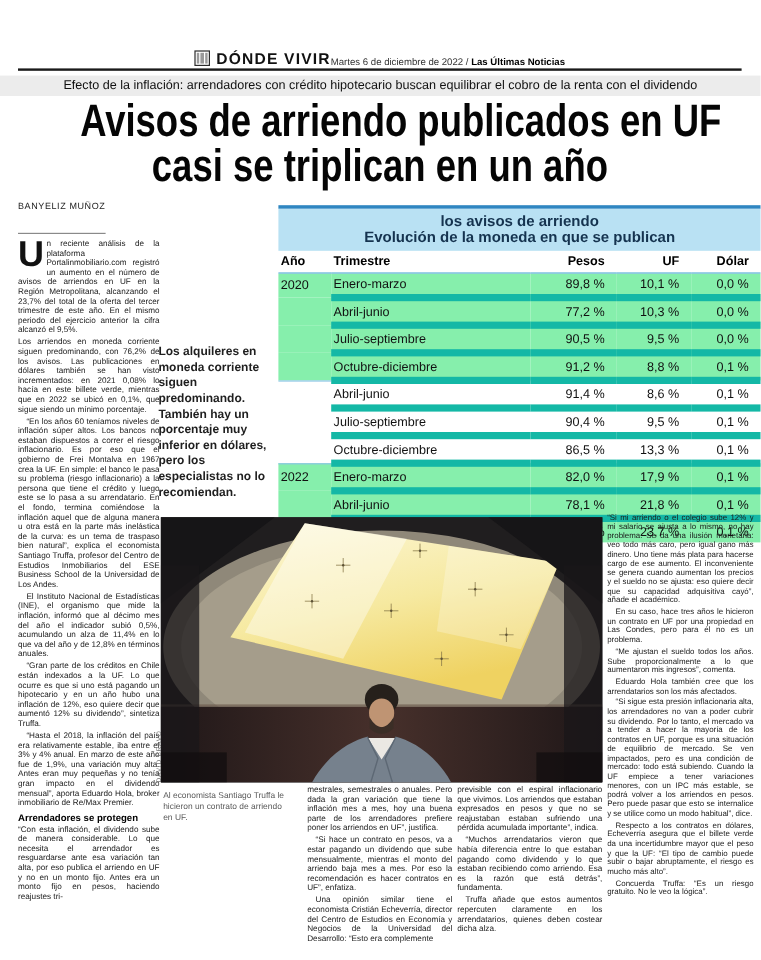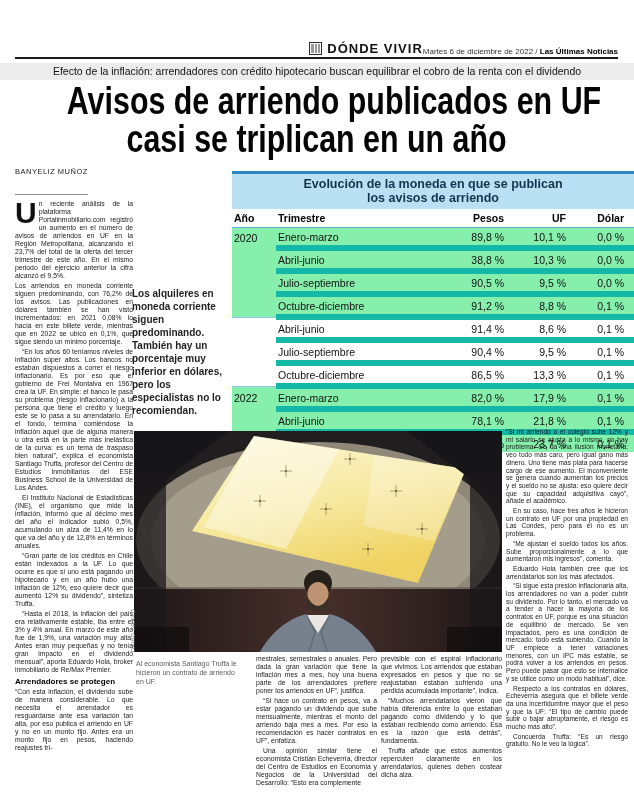--- a/index.html
+++ b/index.html
@@ -2,21 +2,21 @@
 <html><head>
 <meta charset="utf-8">
 <style>
   html,body { margin:0; padding:0; background:#ffffff; }
   #page {
     position:relative; width:634px; height:800px; overflow:hidden;
     background:#ffffff; font-family:"Liberation Sans", sans-serif; color:#1a1a1a;
   }
   
   .masthead { position:absolute; left:15px; top:36px; width:603px; height:20px;
-    display:flex; justify-content:flex-end; align-items:flex-end; }
+    display:flex; justify-content:center; align-items:flex-end; }
   .mast-left { display:flex; align-items:center; gap:5px; }
   .sec-icon { width:13px; height:13px; border:1.5px solid #2b2b2b; display:flex; gap:1px; padding:1px; box-sizing:border-box; }
   .sec-icon i { flex:1; background:#9a9a9a; }
   .sec-title { font-weight:bold; font-size:13px; letter-spacing:1px; color:#111; }
   .mast-right { font-size:8px; color:#333; }
   .mast-right .paper { font-weight:bold; color:#000; }
   .mast-rule { position:absolute; left:15px; top:57px; width:603px; height:2px; background:#1a1a1a; }
   
   .kicker { position:absolute; left:0; top:63px; width:634px; height:17px; background:#ececec;
     font-size:10.5px; line-height:17px; text-align:center; color:#111; }
@@ -101,22 +101,22 @@
     <p>“Hasta el 2018, la inflación del país era relativamente estable, iba entre el 3% y 4% anual. En marzo de este año fue de 1,9%, una variación muy alta. Antes eran muy pequeñas y no tenía gran impacto en el dividendo mensual”, aporta Eduardo Hola, broker inmobiliario de Re/Max Premier.</p>
     <h3 class="subhead">Arrendadores se protegen</h3>
     <p class="noindent">“Con esta inflación, el dividendo sube de manera considerable. Lo que necesita el arrendador es resguardarse ante esa variación tan alta, por eso publica el arriendo en UF y no en un monto fijo. Antes era un monto fijo en pesos, haciendo reajustes tri-</p>
   </div>
 
   <aside class="pullquote">Los alquileres en moneda corriente siguen predominando. También hay un porcentaje muy inferior en dólares, pero los especialistas no lo recomiendan.</aside>
 
   <section class="datatable">
     <div class="t-topline"></div>
     <div class="t-title">
+      <div>los avisos de arriendo</div>
       <div>Evolución de la moneda en que se publican</div>
-      <div>los avisos de arriendo</div>
     </div>
     <table>
       <colgroup>
           <col class="c-year">
           <col class="c-qtr">
           <col class="c-pesos">
           <col class="c-uf">
           <col class="c-dolar">
         </colgroup>
       <thead>
@@ -132,21 +132,21 @@
         <tr class="shade">
             <td class="year">2020</td>
             <td>Enero-marzo</td>
             <td class="num">89,8 %</td>
             <td class="num">10,1 %</td>
             <td class="num">0,0 %</td>
           </tr>
         <tr class="shade">
             <td class="year"></td>
             <td>Abril-junio</td>
-            <td class="num">38,8 %</td>
+            <td class="num">77,2 %</td>
             <td class="num">10,3 %</td>
             <td class="num">0,0 %</td>
           </tr>
         <tr class="shade">
             <td class="year"></td>
             <td>Julio-septiembre</td>
             <td class="num">90,5 %</td>
             <td class="num">9,5 %</td>
             <td class="num">0,0 %</td>
           </tr>

